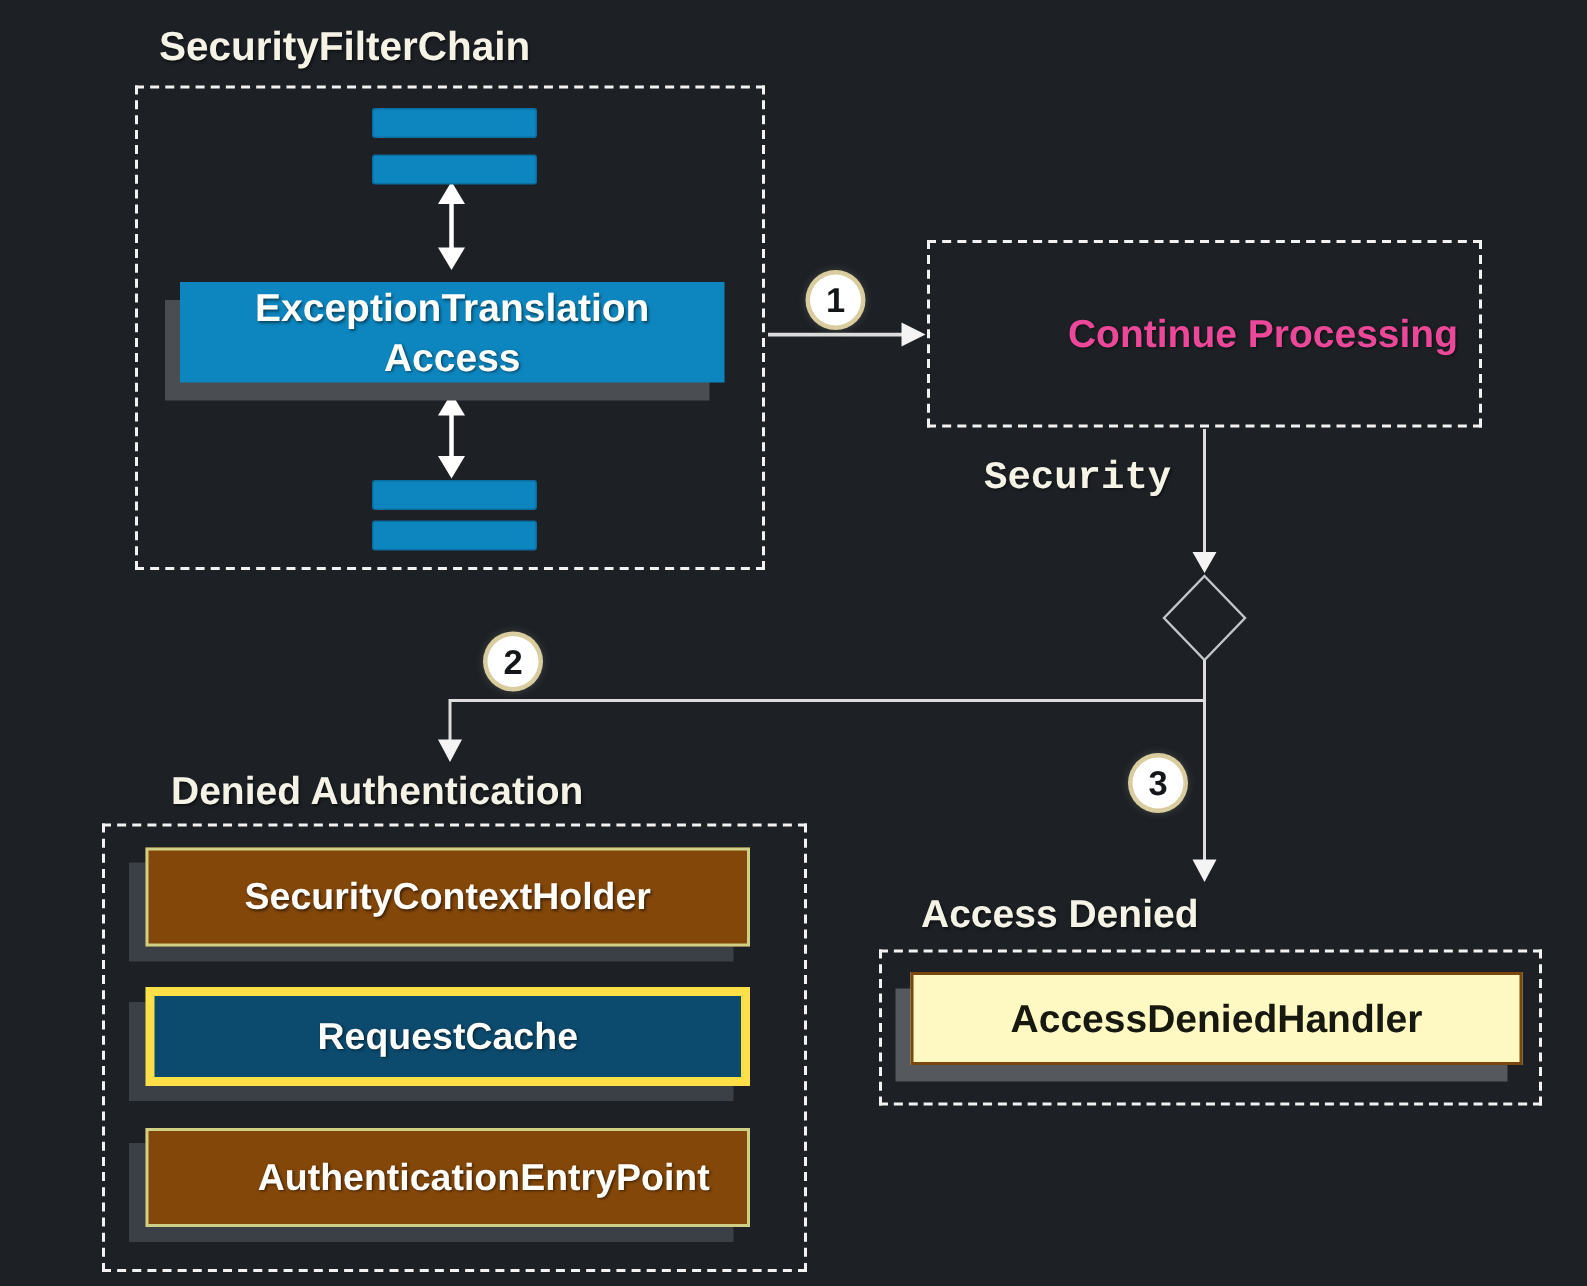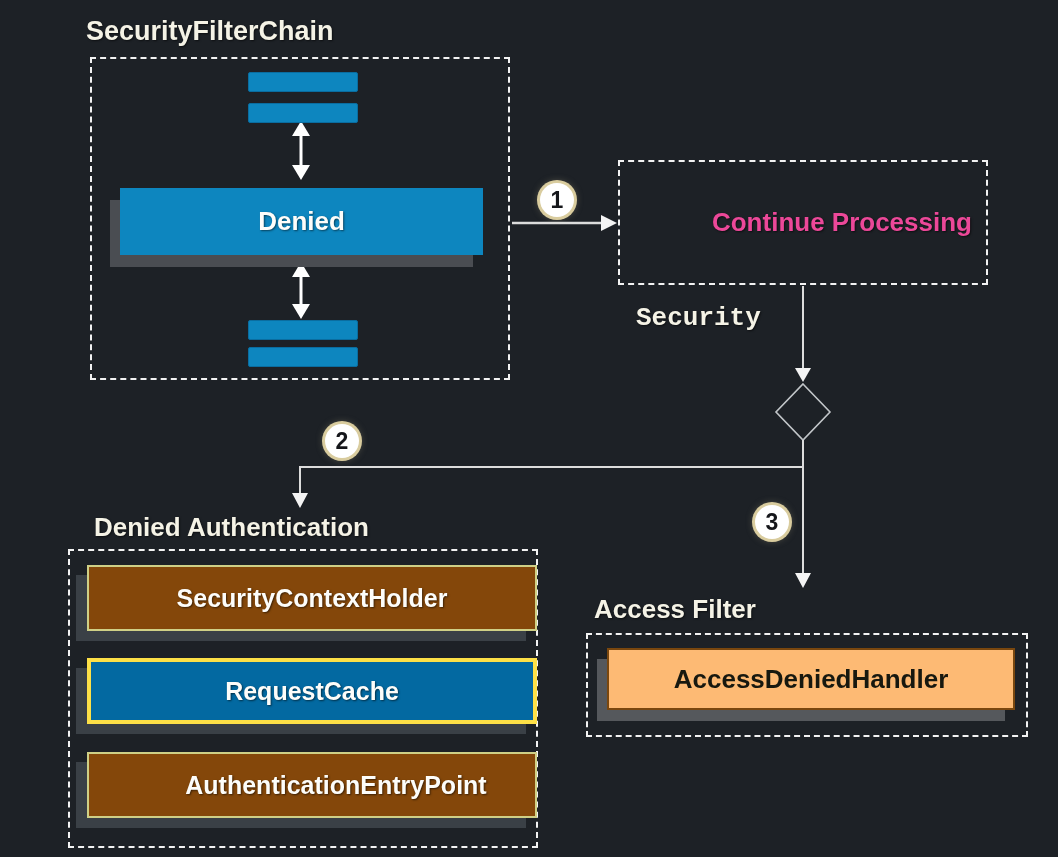--- a/index.html
+++ b/index.html
@@ -26,20 +26,21 @@
     box-sizing: border-box;
     background: transparent;
   }
   .diagram-label {
     position: absolute;
     color: #f5f3e6;
     font-weight: bold;
     font-size: 26px;
     white-space: nowrap;
     text-shadow: 1px 1px 2px rgba(0,0,0,0.55);
+    margin-left: 20px;
   }
   .filter-bar {
     position: absolute;
     left: 248px;
     width: 110px;
     height: 20px;
     background: #0d86bf;
     border: 1px solid #0a6da0;
     border-radius: 2px;
     box-sizing: border-box;
@@ -58,33 +59,33 @@
     left: 120px; top: 188px;
     width: 363px; height: 67px;
     background: #0d86bf;
     color: #fdfdfa;
     font-size: 26px;
     line-height: 33px;
     box-shadow: -10px 12px 0 0 #4a4d52;
     text-shadow: 1px 1px 2px rgba(0,0,0,0.5);
   }
   .auth-item {
-    left: 87px;
-    width: 450px; height: 66px;
+    left: 97px;
+    width: 403px; height: 66px;
     color: #fdfdfa;
     font-size: 25px;
     box-shadow: -11px 10px 0 0 #3a4046;
     text-shadow: 1px 1px 2px rgba(0,0,0,0.55);
   }
   .auth-item.brown { background: #84470a; border: 2px solid #cfd086; }
-  .auth-item.slate { background: #0369a1; border: 4px solid #fde047; }
+  .auth-item.slate { background: #0c4a6e; border: 6px solid #fde047; }
   .handler-box {
     left: 607px; top: 648px;
     width: 408px; height: 62px;
-    background: #fdba74;
+    background: #fef9c3;
     border: 2px solid #7a470e;
     color: #17180f;
     font-size: 26px;
     box-shadow: -10px 11px 0 0 #55585c;
   }
   .continue-box {
     left: 618px; top: 160px;
     width: 370px; height: 125px;
     display: flex;
     flex-direction: column;
@@ -163,21 +164,22 @@
   <div class="diagram-label" style="left:86px; top:16px; font-size:27px;">SecurityFilterChain</div>
 
   <div class="dashed-box" style="left:90px; top:57px; width:420px; height:323px;"></div>
 
   <div class="filter-bar" style="top:72px;"></div>
   <div class="filter-bar" style="top:103px;"></div>
   <div class="filter-bar" style="top:320px;"></div>
   <div class="filter-bar" style="top:347px;"></div>
 
   <div class="node-box etf-box two-line">
-    <span>Denied</span>
+    <span>ExceptionTranslation</span>
+    <span>Access</span>
   </div>
 
   <div class="marker" style="left:540px; top:183px;">1</div>
   <div class="marker" style="left:325px; top:424px;">2</div>
   <div class="marker" style="left:755px; top:505px;">3</div>
 
   <div class="dashed-box continue-box">
     <span>Continue Processing</span>
   </div>
 
@@ -192,21 +194,21 @@
   <div class="node-box auth-item brown" style="top:565px;">
     <span>SecurityContextHolder</span>
   </div>
   <div class="node-box auth-item slate" style="top:658px;">
     <span>RequestCache</span>
   </div>
   <div class="node-box auth-item brown" style="top:752px;padding-left:48px;">
     <span>AuthenticationEntryPoint</span>
   </div>
 
-  <div class="diagram-label" style="left:594px; top:594px;">Access Filter</div>
+  <div class="diagram-label" style="left:594px; top:594px;">Access Denied</div>
 
   <div class="dashed-box" style="left:586px; top:633px; width:442px; height:104px;"></div>
 
   <div class="node-box handler-box">
     <span>AccessDeniedHandler</span>
   </div>
 
 </div>
 
 </body></html>

